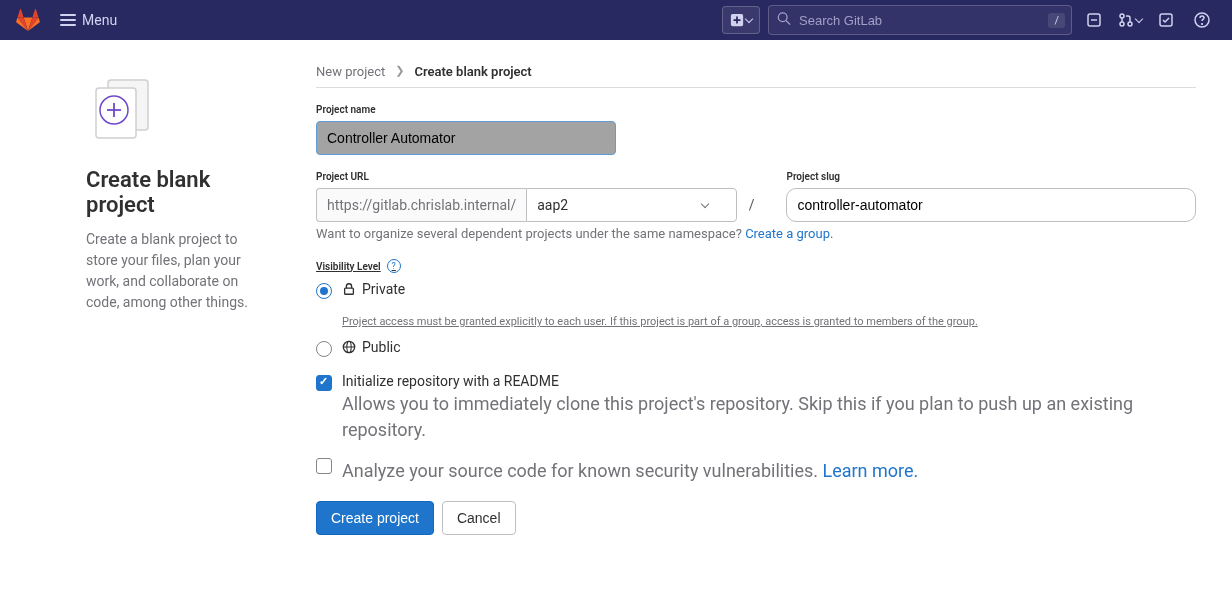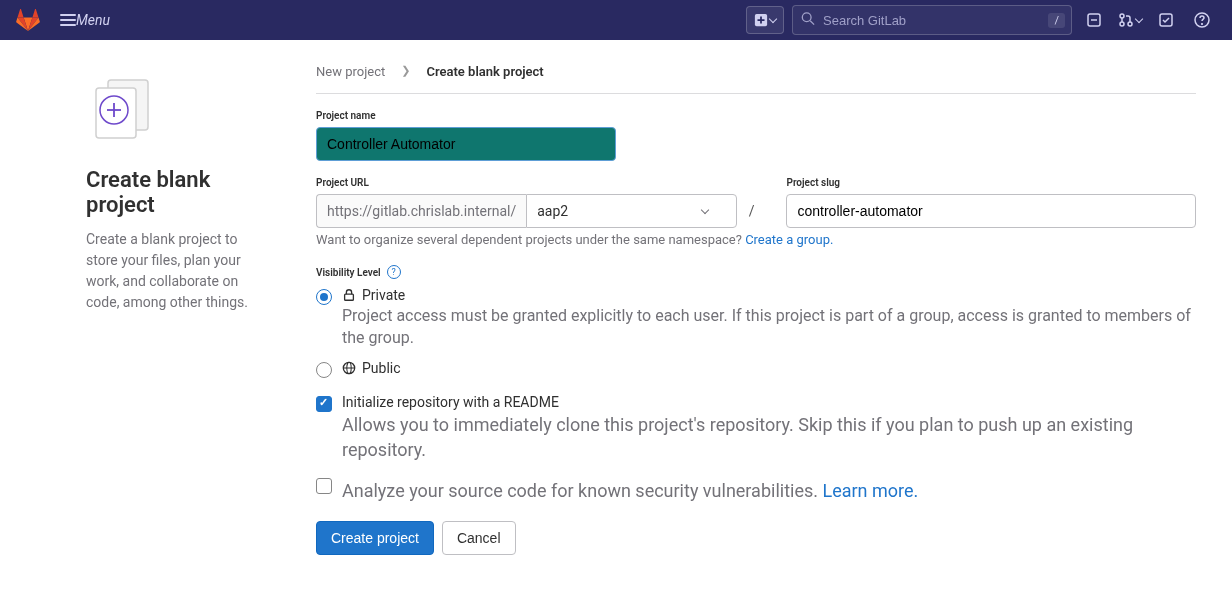--- a/index.html
+++ b/index.html
@@ -2,70 +2,70 @@
 <html><head>
   <meta charset="utf-8">
   <style>
     * { box-sizing: border-box; margin: 0; padding: 0; }
     body { font-family: -apple-system, BlinkMacSystemFont, "Segoe UI", Roboto, sans-serif; font-size: 14px; color: #303030; background: #fff; }
     
     
     .header { background: #292961; height: 40px; display: flex; align-items: center; padding: 0 16px; }
     .header-left { display: flex; align-items: center; gap: 12px; }
     .logo-wrap { display: flex; align-items: center; }
-    .menu-btn { display: flex; align-items: center; color: #d1d1f0; cursor: pointer; padding: 4px 8px; font-style: italic; }
+    .menu-btn { display: flex; align-items: center; gap: 6px; color: #d1d1f0; cursor: pointer; padding: 4px 8px; }
     .hamburger { width: 16px; height: 12px; display: flex; flex-direction: column; justify-content: space-between; }
     .hamburger span { display: block; height: 2px; background: #d1d1f0; border-radius: 1px; }
     .header-right { margin-left: auto; display: flex; align-items: center; gap: 8px; }
     .plus-btn { background: rgba(255,255,255,0.08); border: 1px solid rgba(255,255,255,0.2); border-radius: 4px; width: 38px; height: 28px; display: flex; align-items: center; justify-content: center; gap: 2px; cursor: pointer; }
     .plus-btn svg { fill: #d1d1f0; }
-    .search-wrap { position: relative; width: 280px; border: 1px solid rgba(255,255,255,0.2); border-radius: 4px; background: rgba(255,255,255,0.05); display: flex; align-items: center; height: 30px; }
+    .search-wrap { position: relative; width: 304px; border: 1px solid rgba(255,255,255,0.2); border-radius: 4px; background: rgba(255,255,255,0.05); display: flex; align-items: center; height: 30px; }
     .search-input { flex: 1; background: transparent; border: none; color: #d1d1f0; padding: 0 8px 0 30px; outline: none; font-size: 13px; }
     .search-input::placeholder { color: #a0a0c8; }
     .search-icon-pos { position: absolute; left: 8px; top: 50%; transform: translateY(-50%); }
     .kbd-hint { background: rgba(255,255,255,0.1); border-radius: 3px; padding: 1px 6px; margin-right: 6px; font-size: 11px; color: #d1d1f0; }
     .hdr-icon { width: 28px; height: 28px; display: flex; align-items: center; justify-content: center; cursor: pointer; color: #d1d1f0; }
     .hdr-icon svg { stroke: #d1d1f0; fill: none; }
     
     
     .page { display: flex; padding: 24px 16px; max-width: 1232px; }
     .sidebar { width: 280px; padding: 10px 24px 0 70px; }
     .sidebar-illustration { margin-bottom: 18px; }
     .sidebar h1 { font-size: 22px; font-weight: 600; margin-bottom: 12px; }
     .sidebar p { color: #737278; line-height: 1.5; font-size: 14px; }
     
     .main { flex: 1; padding: 0 20px; }
-    .breadcrumb { font-size: 13px; color: #737278; display: flex; align-items: flex-start; gap: 16px; padding-bottom: 14px; border-bottom: 1px solid #dcdcde; margin-bottom: 16px; }
+    .breadcrumb { font-size: 13px; color: #737278; display: flex; align-items: flex-start; gap: 10px; padding-bottom: 8px; border-bottom: 1px solid #dcdcde; margin-bottom: 16px; }
     .breadcrumb .current { font-weight: 600; color: #303030; }
     .crumb-sep { color: #999; font-size: 11px; }
     
     .field-group { margin-bottom: 16px; }
     .field-label { font-weight: 600; display: block; margin-bottom: 6px; font-size: 10px; }
-    .field-label-row { display: flex; align-items: center; gap: 6px; }
+    .field-label-row { display: flex; align-items: center; gap: 6px; text-decoration: underline; }
     .input-text { border: 1px solid #bfbfc3; border-radius: 4px; padding: 8px 10px; font-size: 14px; width: 300px; background: #fff; }
-    .input-text.highlighted { background: #0f766e; border-color: #5e9ed6; }
+    .input-text.highlighted { background: #a3a3a3; border-color: #5e9ed6; }
     
     .url-row { display: flex; gap: 20px; }
     .url-col { flex: 1; }
     .url-input-group { display: flex; align-items: center; }
     .url-prefix { border: 1px solid #bfbfc3; border-right: none; border-radius: 4px 0 0 4px; padding: 8px 10px; background: #fafafa; color: #737278; font-size: 14px; }
     .url-select { border: 1px solid #bfbfc3; border-radius: 0 4px 4px 0; padding: 8px 28px 8px 10px; font-size: 14px; background: #fff; position: relative; flex: 1; cursor: pointer; display: flex; align-items: center; justify-content: space-between; }
     .url-sep { padding: 0 12px; color: #555; }
-    .slug-input { border: 1px solid #bfbfc3; border-radius: 4px; padding: 8px 10px; font-size: 14px; width: 100%; }
+    .slug-input { border: 1px solid #bfbfc3; border-radius: 10px; padding: 8px 10px; font-size: 14px; width: 100%; }
     
     .help-text { margin-top: 4px; font-size: 13px; color: #737278; }
     .help-text a { color: #1f75cb; text-decoration: none; }
     
     .radio-option { display: flex; align-items: flex-start; gap: 10px; margin-bottom: 10px; }
     .radio-circle { width: 16px; height: 16px; border: 1px solid #868686; border-radius: 50%; margin-top: 2px; flex-shrink: 0; position: relative; cursor: pointer; }
     .radio-circle.checked { border-color: #1f75cb; }
     .radio-circle.checked::after { content: ''; position: absolute; width: 8px; height: 8px; background: #1f75cb; border-radius: 50%; top: 3px; left: 3px; }
     .radio-body { flex: 1; }
     .radio-label-row { display: flex; align-items: center; gap: 6px; font-weight: 400; font-size: 14px; }
-    .radio-desc { color: #737278; font-size: 16px; margin-top: 2px; line-height: 1.4; }
+    .radio-desc { color: #737278; font-size: 11px; margin-top: 17px; line-height: 1.4; text-decoration: underline; }
     
     .checkbox-option { display: flex; align-items: flex-start; gap: 10px; margin-bottom: 14px; }
     .checkbox-box { width: 16px; height: 16px; border: 1px solid #868686; border-radius: 3px; margin-top: 2px; flex-shrink: 0; cursor: pointer; position: relative; }
     .checkbox-box.checked { background: #1f75cb; border-color: #1f75cb; }
     .checkbox-box.checked::after { content: '✓'; color: #fff; position: absolute; font-size: 11px; top: -1px; left: 2px; font-weight: bold; }
     .checkbox-body { flex: 1; }
     .checkbox-label { font-size: 14px; }
     .checkbox-desc { color: #737278; font-size: 18px; margin-top: 2px; line-height: 1.4; }
     .checkbox-desc a { color: #1f75cb; text-decoration: none; }
     

